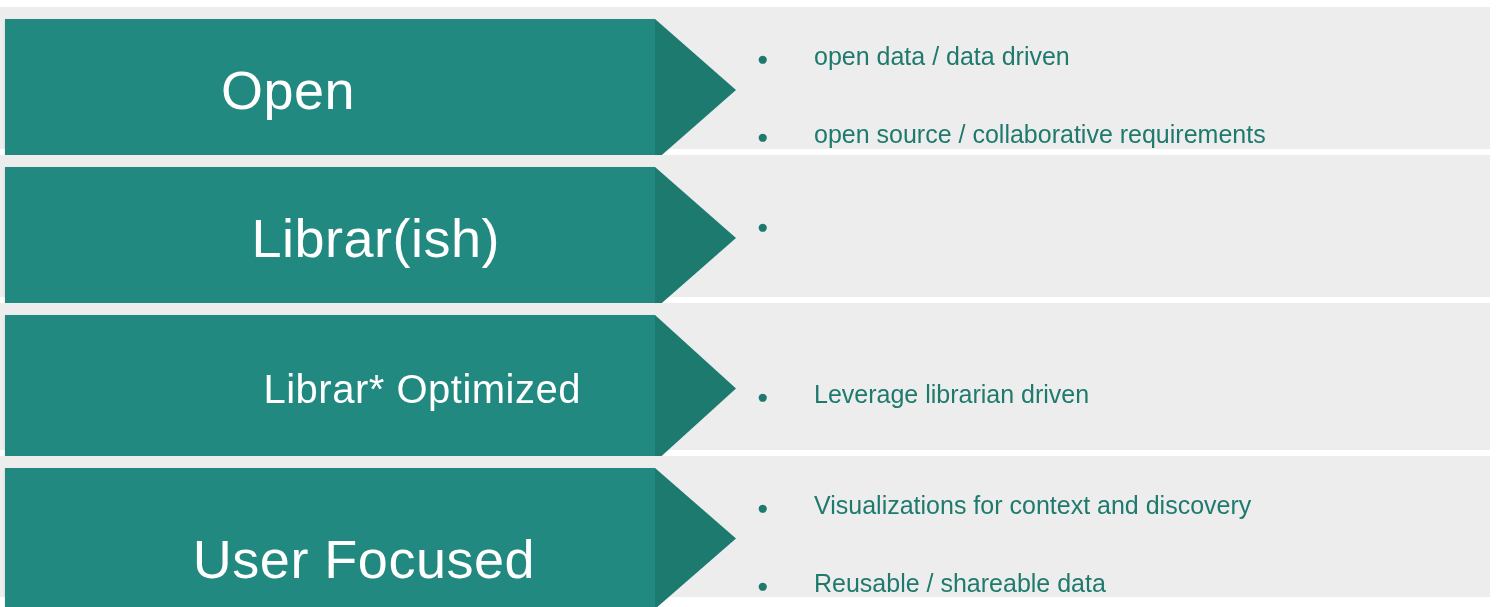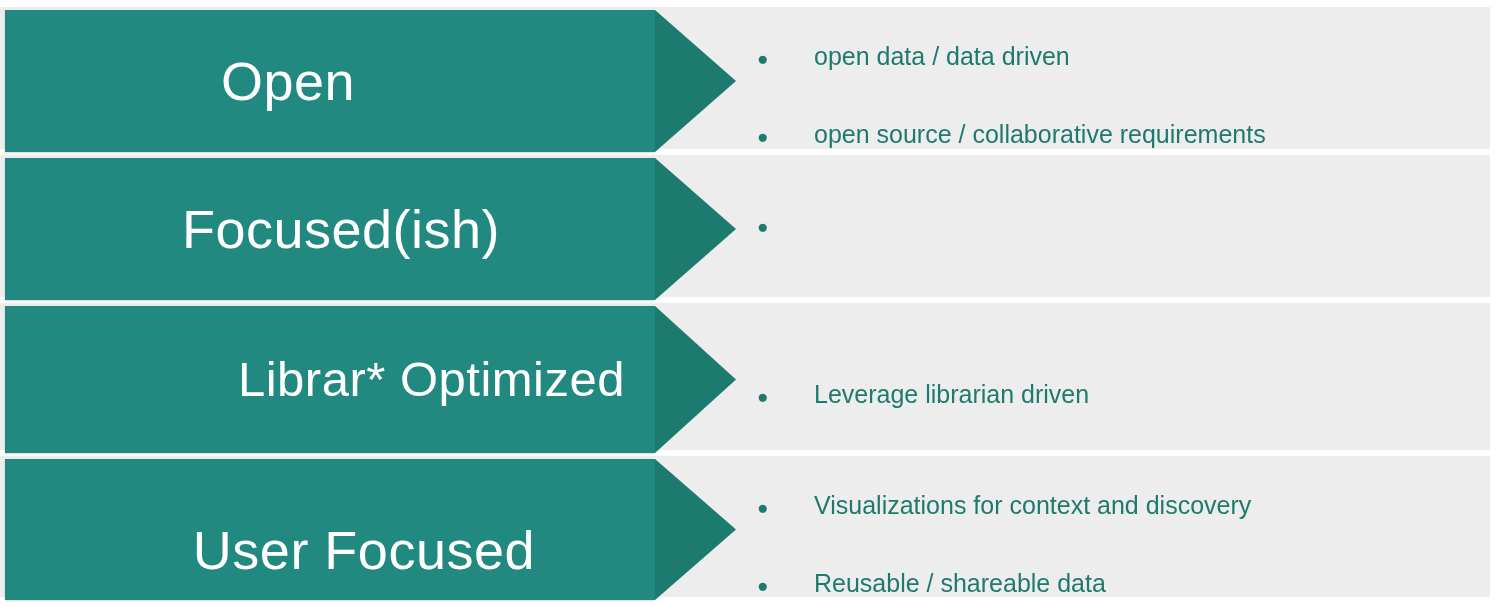--- a/index.html
+++ b/index.html
@@ -34,21 +34,21 @@
     top: 0;
     width: 1490px;
     height: 100%;
     background: #ededed;
   }
 
   
   .chevron {
     position: absolute;
     left: 5px;
-    top: 3px;
+    top: 12px;
     height: 100%;
     width: 731px;
     text-decoration: underline;
   }
   .chevron-body {
     position: absolute;
     left: 0;
     top: 0;
     width: 650px;
     height: 100%;
@@ -120,21 +120,21 @@
     flex: 0 0 auto;
     margin-top: 37px;
   }
 
   
   #row-0 { top: 7px;   height: 142px; }
   #row-1 { top: 155px; height: 142px; }
   #row-2 { top: 303px; height: 147px; }
   #row-3 { top: 456px; height: 141px; }
 
-  #row-2 .chevron-label { font-size: 49px; padding-right: 30px; }
+  #row-2 .chevron-label { font-size: 40px; padding-right: 74px; }
   #row-3 .chevron-label { padding-right: 120px; margin-top: 20px; }
   #row-0 .chevron-label { padding-right: 300px; }
   #row-1 .chevron-label { padding-right: 155px; }
 </style>
 </head>
 <body>
 
 <div class="slide">
 
   <div class="row" id="row-0">
@@ -154,21 +154,21 @@
         <span class="bullet-text">open source / collaborative requirements</span>
       </div>
     </div>
   </div>
 
   <div class="row" id="row-1">
     <div class="row-bg"></div>
     <div class="chevron">
       <div class="chevron-body"></div>
       <div class="chevron-head"></div>
-      <div class="chevron-label">Focused(ish)</div>
+      <div class="chevron-label">Librar(ish)</div>
     </div>
     <div class="bullets">
       <div class="bullet">
         <span class="bullet-dot"></span>
       </div>
     </div>
   </div>
 
   <div class="row" id="row-2">
     <div class="row-bg"></div>

